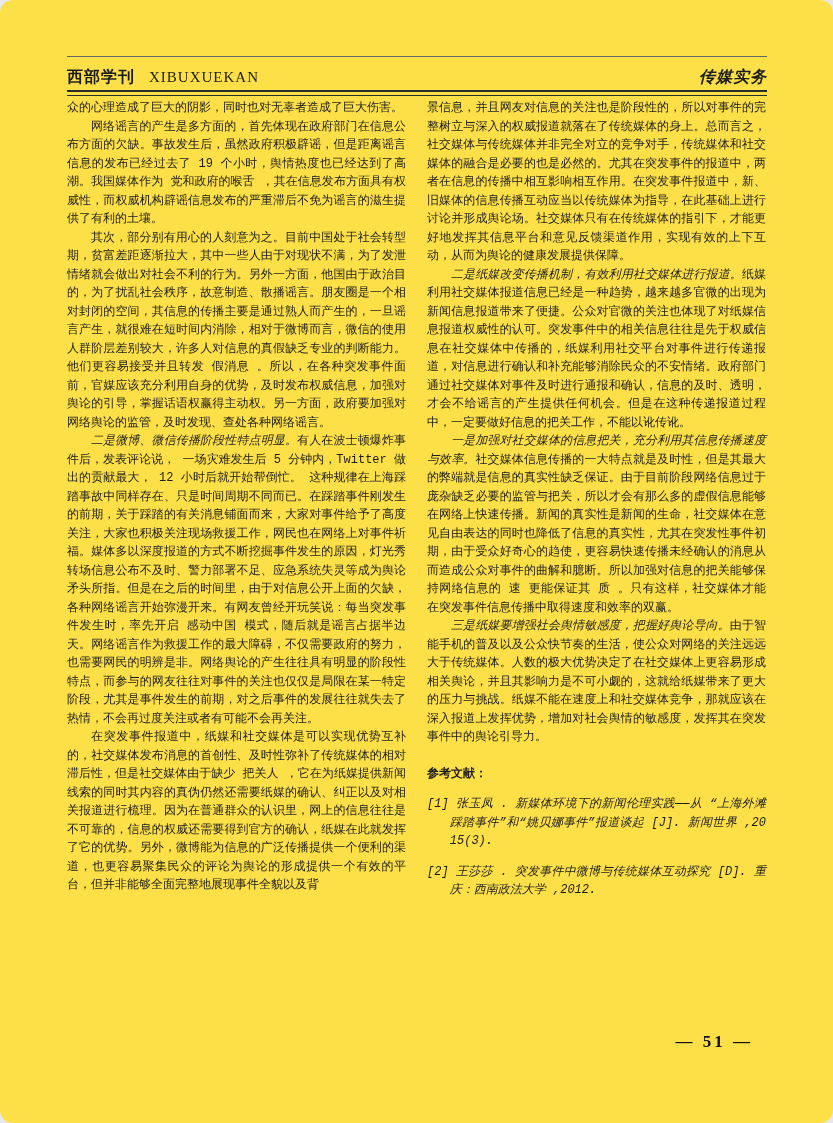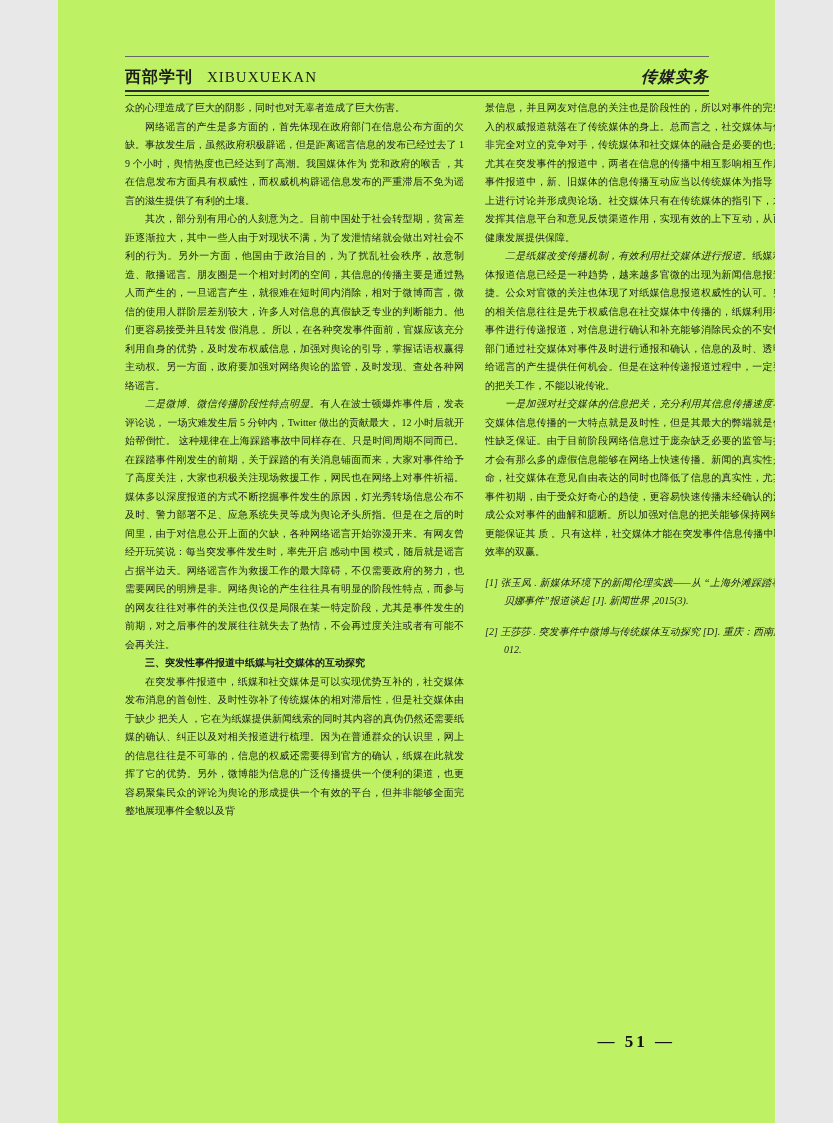--- a/index.html
+++ b/index.html
@@ -1,23 +1,24 @@
 <!DOCTYPE html>
 <html><head>
 <meta charset="utf-8">
 <style>
   html,body{margin:0;padding:0;background:#e8e8e8;}
   .page{
     position:relative;
-    width:717px;height:1123px;
+    width:833px;height:1123px;
     margin:0 auto;
-    background:#bef264;
+    background:#fde047;
     color:#1c1c1c;
     font-family:"Liberation Serif", serif;
     overflow:hidden;
+    border-radius:13px;
   }
   
   .top-rule{
     position:absolute;left:67px;right:66px;top:56px;
     border-top:1px solid #666;
   }
   .header{
     position:absolute;left:67px;right:66px;top:67px;
     display:flex;justify-content:space-between;align-items:baseline;
     height:24px;
@@ -41,46 +42,47 @@
     border-bottom:1px solid #2b2b2b;
   }
   
   .columns{
     position:absolute;left:67px;top:99px;width:699px;
     display:flex;gap:21px;
   }
   .col{flex:0 0 339px;width:339px;}
   .col p{
     margin:0;
-    font-size:10px;
+    font-size:12px;
     line-height:18.5px;
     text-align:justify;
     text-indent:2em;
     word-break:break-all;
+    font-family:Liberation Mono, monospace;
   }
   .col p.noindent{text-indent:0;}
   .kai{font-style:italic;}
   .section-heading{
     font-family:"Liberation Sans", sans-serif;
     font-weight:bold;
   }
   .ref-head{
     font-family:"Liberation Sans", sans-serif;
     font-weight:bold;
     text-indent:0 !important;
     margin-top:18px !important;
   }
   .col p.ref{
     font-style:italic;
     padding-left:1.9em;
     text-indent:-1.9em;
     margin-top:12px;
   }
   .page-number{
-    position:absolute;top:1032px;right:100px;
+    position:absolute;top:1032px;right:80px;
     font-family:"Liberation Serif", serif;
     font-weight:bold;font-size:17px;letter-spacing:3px;
     color:#111;
   }
 </style>
 </head>
 <body>
 
 <div class="page">
 
@@ -95,28 +97,29 @@
 
   <div class="header-rule"></div>
 
   <div class="columns">
 
     <div class="col">
       <p class="noindent">众的心理造成了巨大的阴影，同时也对无辜者造成了巨大伤害。</p>
       <p>网络谣言的产生是多方面的，首先体现在政府部门在信息公布方面的欠缺。事故发生后，虽然政府积极辟谣，但是距离谣言信息的发布已经过去了 19 个小时，舆情热度也已经达到了高潮。我国媒体作为 党和政府的喉舌 ，其在信息发布方面具有权威性，而权威机构辟谣信息发布的严重滞后不免为谣言的滋生提供了有利的土壤。</p>
       <p>其次，部分别有用心的人刻意为之。目前中国处于社会转型期，贫富差距逐渐拉大，其中一些人由于对现状不满，为了发泄情绪就会做出对社会不利的行为。另外一方面，他国由于政治目的，为了扰乱社会秩序，故意制造、散播谣言。朋友圈是一个相对封闭的空间，其信息的传播主要是通过熟人而产生的，一旦谣言产生，就很难在短时间内消除，相对于微博而言，微信的使用人群阶层差别较大，许多人对信息的真假缺乏专业的判断能力。他们更容易接受并且转发 假消息 。所以，在各种突发事件面前，官媒应该充分利用自身的优势，及时发布权威信息，加强对舆论的引导，掌握话语权赢得主动权。另一方面，政府要加强对网络舆论的监管，及时发现、查处各种网络谣言。</p>
       <p><span class="kai">二是微博、微信传播阶段性特点明显。</span><span>有人在波士顿爆炸事件后，发表评论说， 一场灾难发生后 5 分钟内，Twitter 做出的贡献最大， 12 小时后就开始帮倒忙。 这种规律在上海踩踏事故中同样存在、只是时间周期不同而已。在踩踏事件刚发生的前期，关于踩踏的有关消息铺面而来，大家对事件给予了高度关注，大家也积极关注现场救援工作，网民也在网络上对事件祈福。媒体多以深度报道的方式不断挖掘事件发生的原因，灯光秀转场信息公布不及时、警力部署不足、应急系统失灵等成为舆论矛头所指。但是在之后的时间里，由于对信息公开上面的欠缺，各种网络谣言开始弥漫开来。有网友曾经开玩笑说：每当突发事件发生时，率先开启 感动中国 模式，随后就是谣言占据半边天。网络谣言作为救援工作的最大障碍，不仅需要政府的努力，也需要网民的明辨是非。网络舆论的产生往往具有明显的阶段性特点，而参与的网友往往对事件的关注也仅仅是局限在某一特定阶段，尤其是事件发生的前期，对之后事件的发展往往就失去了热情，不会再过度关注或者有可能不会再关注。</span></p>
-      <p class="section-heading">三、突发性事件报道中纸媒与社交媒体的互动探究</p>
       <p>在突发事件报道中，纸媒和社交媒体是可以实现优势互补的，社交媒体发布消息的首创性、及时性弥补了传统媒体的相对滞后性，但是社交媒体由于缺少 把关人 ，它在为纸媒提供新闻线索的同时其内容的真伪仍然还需要纸媒的确认、纠正以及对相关报道进行梳理。因为在普通群众的认识里，网上的信息往往是不可靠的，信息的权威还需要得到官方的确认，纸媒在此就发挥了它的优势。另外，微博能为信息的广泛传播提供一个便利的渠道，也更容易聚集民众的评论为舆论的形成提供一个有效的平台，但并非能够全面完整地展现事件全貌以及背</p>
     </div>
 
     <div class="col">
       <p class="noindent">景信息，并且网友对信息的关注也是阶段性的，所以对事件的完整树立与深入的权威报道就落在了传统媒体的身上。总而言之，社交媒体与传统媒体并非完全对立的竞争对手，传统媒体和社交媒体的融合是必要的也是必然的。尤其在突发事件的报道中，两者在信息的传播中相互影响相互作用。在突发事件报道中，新、旧媒体的信息传播互动应当以传统媒体为指导，在此基础上进行讨论并形成舆论场。社交媒体只有在传统媒体的指引下，才能更好地发挥其信息平台和意见反馈渠道作用，实现有效的上下互动，从而为舆论的健康发展提供保障。</p>
       <p><span class="kai">二是纸媒改变传播机制，有效利用社交媒体进行报道。</span><span>纸媒利用社交媒体报道信息已经是一种趋势，越来越多官微的出现为新闻信息报道带来了便捷。公众对官微的关注也体现了对纸媒信息报道权威性的认可。突发事件中的相关信息往往是先于权威信息在社交媒体中传播的，纸媒利用社交平台对事件进行传递报道，对信息进行确认和补充能够消除民众的不安情绪。政府部门通过社交媒体对事件及时进行通报和确认，信息的及时、透明，才会不给谣言的产生提供任何机会。但是在这种传递报道过程中，一定要做好信息的把关工作，不能以讹传讹。</span></p>
       <p><span class="kai">一是加强对社交媒体的信息把关，充分利用其信息传播速度与效率。</span><span>社交媒体信息传播的一大特点就是及时性，但是其最大的弊端就是信息的真实性缺乏保证。由于目前阶段网络信息过于庞杂缺乏必要的监管与把关，所以才会有那么多的虚假信息能够在网络上快速传播。新闻的真实性是新闻的生命，社交媒体在意见自由表达的同时也降低了信息的真实性，尤其在突发性事件初期，由于受众好奇心的趋使，更容易快速传播未经确认的消息从而造成公众对事件的曲解和臆断。所以加强对信息的把关能够保持网络信息的 速 更能保证其 质 。只有这样，社交媒体才能在突发事件信息传播中取得速度和效率的双赢。</span></p>
+      <p><span class="kai">三是纸媒要增强社会舆情敏感度，把握好舆论导向。</span><span>由于智能手机的普及以及公众快节奏的生活，使公众对网络的关注远远大于传统媒体。人数的极大优势决定了在社交媒体上更容易形成相关舆论，并且其影响力是不可小觑的，这就给纸媒带来了更大的压力与挑战。纸媒不能在速度上和社交媒体竞争，那就应该在深入报道上发挥优势，增加对社会舆情的敏感度，发挥其在突发事件中的舆论引导力。</span></p>
+      <p class="ref-head">参考文献：</p>
       <p class="ref">[1] 张玉凤 . 新媒体环境下的新闻伦理实践——从 “上海外滩踩踏事件”和“姚贝娜事件”报道谈起 [J]. 新闻世界 ,2015(3).</p>
       <p class="ref">[2] 王莎莎 . 突发事件中微博与传统媒体互动探究 [D]. 重庆：西南政法大学 ,2012.</p>
 
     </div>
 
   </div>
 
   <div class="page-number">— 51 —</div>
 
 </div>

